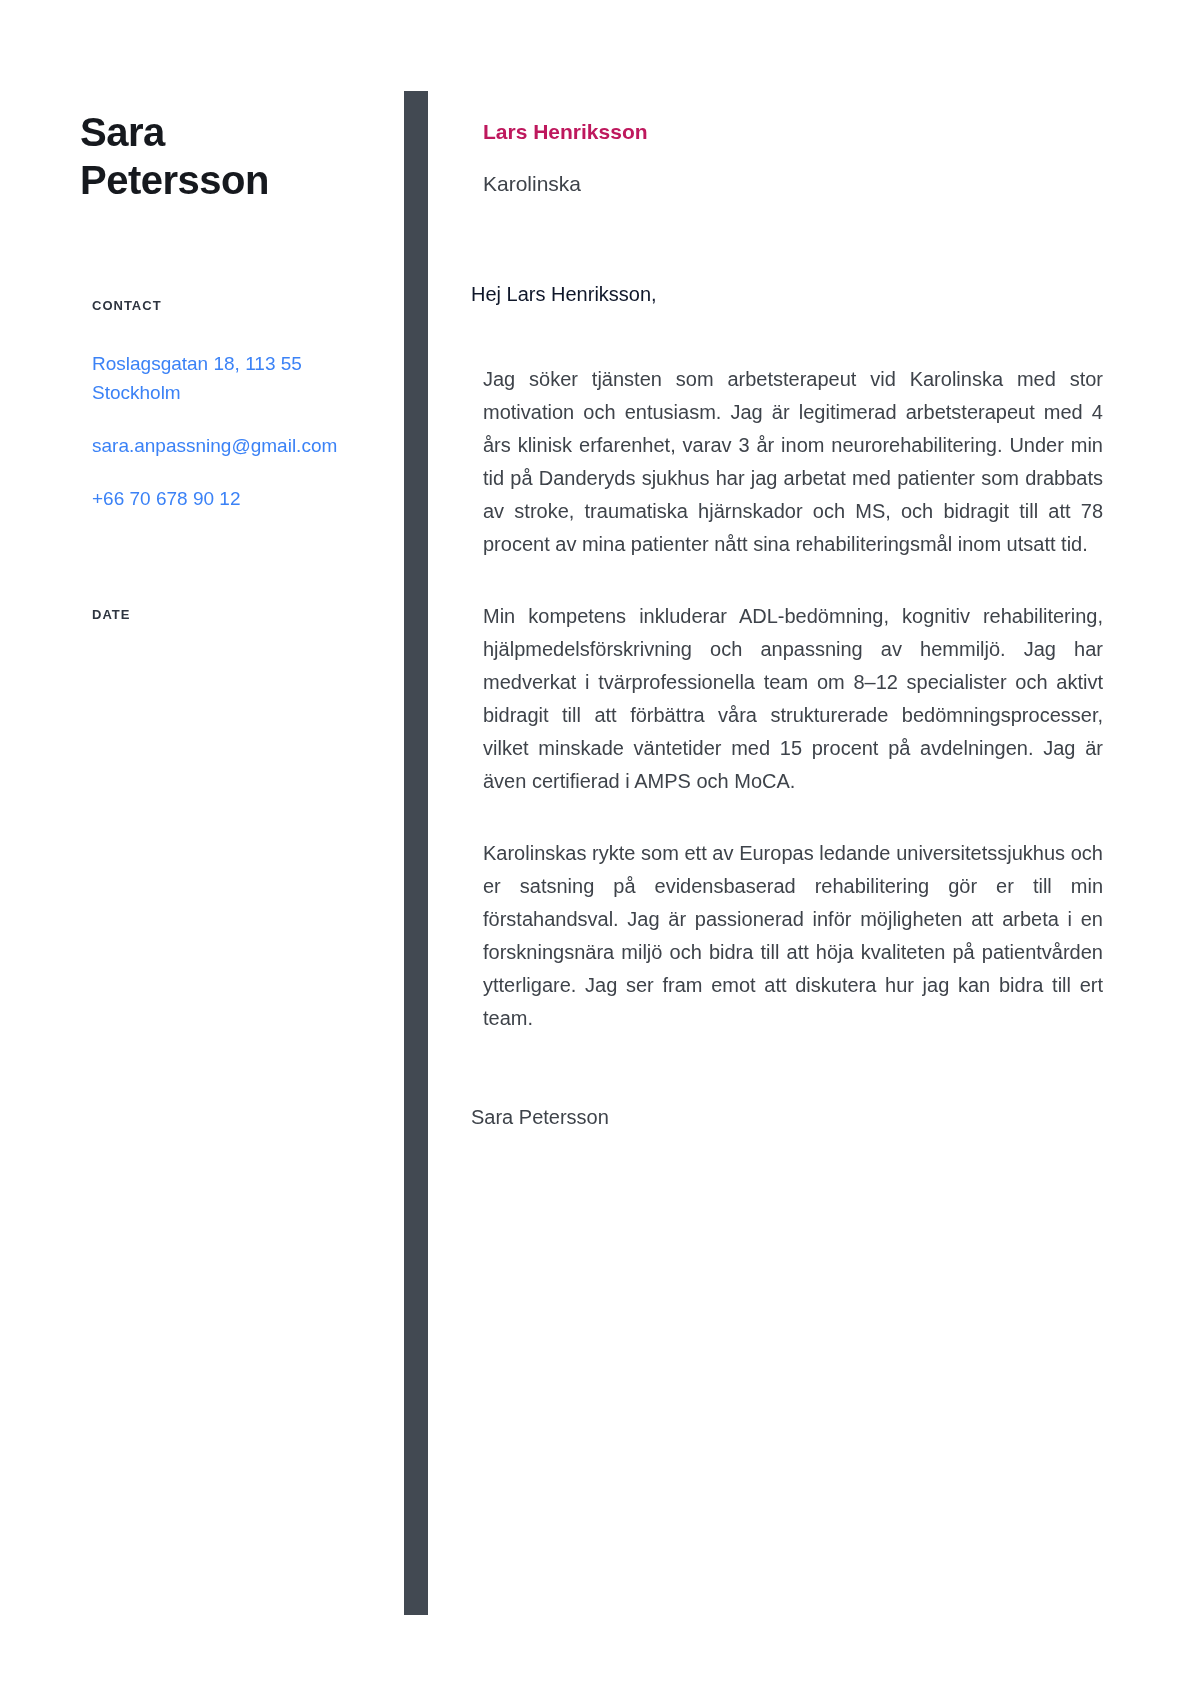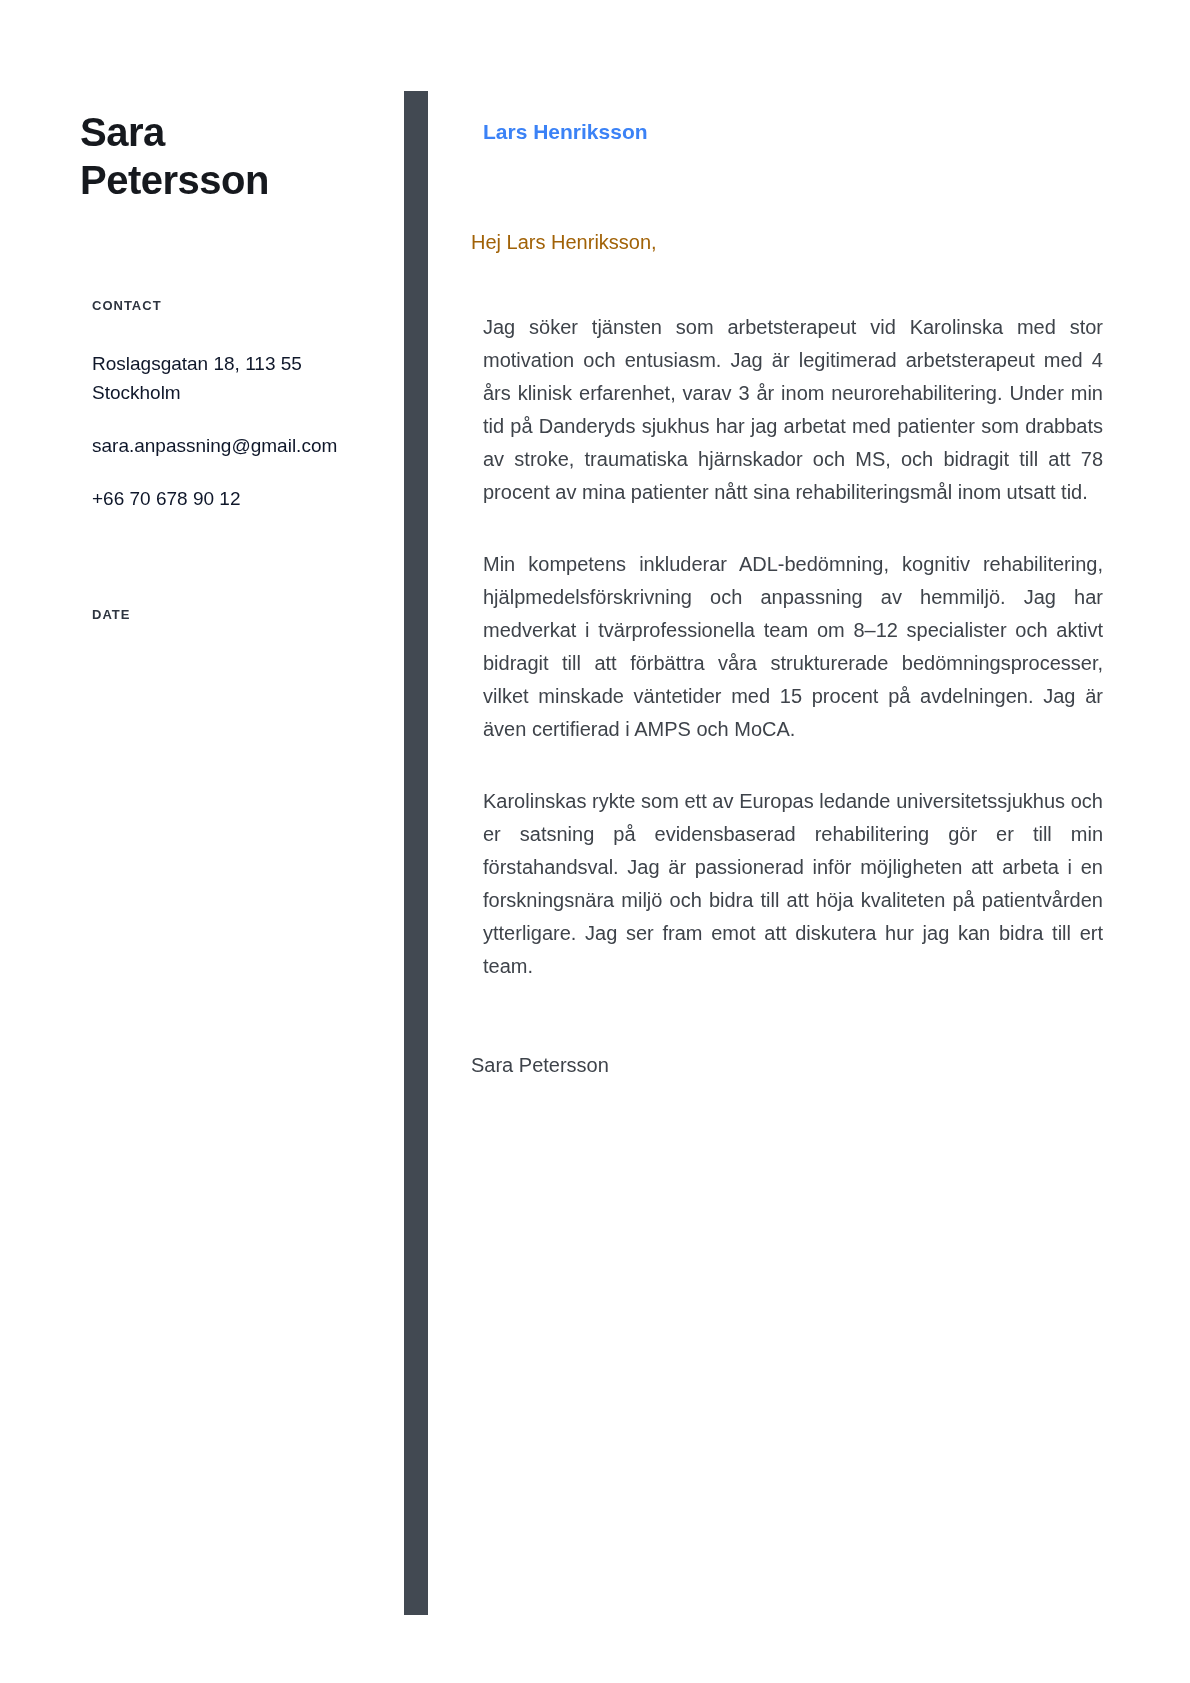--- a/index.html
+++ b/index.html
@@ -38,21 +38,21 @@
   .side-section.date-section { margin-top: 46px; }
   .side-label {
     font-size: 13px;
     font-weight: bold;
     letter-spacing: 1px;
     color: #2e3540;
     margin-bottom: 12px;
   }
   .side-value {
     font-size: 19px;
-    color: #0f172a;
+    color: #3b82f6;
     line-height: 29px;
   }
 
   
   .divider {
     position: absolute;
     left: 392px;
     top: 79px;
     width: 2px;
     height: 1524px;
@@ -63,33 +63,33 @@
   .letter {
     position: absolute;
     left: 435px;
     top: 70px;
     width: 692px;
     color: #3e434a;
   }
   .recipient-name {
     font-size: 21px;
     font-weight: bold;
-    color: #3b82f6;
+    color: #be185d;
     line-height: 28px;
   }
   .recipient-company {
     font-size: 21px;
     color: #3e434a;
     line-height: 28px;
   }
   .greeting {
     margin-top: 44px;
     font-size: 20px;
     line-height: 33px;
-    color: #a16207;
+    color: #0f172a;
   }
   .paragraphs { margin-top: 16px; }
   .para {
     font-size: 20px;
     line-height: 33px;
     color: #3e434a;
     text-align: justify;
     margin: 0 0 15px 0;
   }
   .closing, .signature {
@@ -117,20 +117,21 @@
     <div class="side-section date-section">
       <div class="side-label">DATE</div>
     </div>
   </aside>
 
   <div class="divider"></div>
 
   <main class="letter">
     <div class="recipient">
       <div class="recipient-name">Lars Henriksson</div>
+      <div class="recipient-company">Karolinska</div>
     </div>
 
     <p class="greeting">Hej Lars Henriksson,</p>
 
     <div class="paragraphs">
         <p class="para">Jag söker tjänsten som arbetsterapeut vid Karolinska med stor motivation och entusiasm. Jag är legitimerad arbetsterapeut med 4 års klinisk erfarenhet, varav 3 år inom neurorehabilitering. Under min tid på Danderyds sjukhus har jag arbetat med patienter som drabbats av stroke, traumatiska hjärnskador och MS, och bidragit till att 78 procent av mina patienter nått sina rehabiliteringsmål inom utsatt tid.</p>
         <p class="para">Min kompetens inkluderar ADL-bedömning, kognitiv rehabilitering, hjälpmedelsförskrivning och anpassning av hemmiljö. Jag har medverkat i tvärprofessionella team om 8–12 specialister och aktivt bidragit till att förbättra våra strukturerade bedömningsprocesser, vilket minskade väntetider med 15 procent på avdelningen. Jag är även certifierad i AMPS och MoCA.</p>
         <p class="para">Karolinskas rykte som ett av Europas ledande universitetssjukhus och er satsning på evidensbaserad rehabilitering gör er till min förstahandsval. Jag är passionerad inför möjligheten att arbeta i en forskningsnära miljö och bidra till att höja kvaliteten på patientvården ytterligare. Jag ser fram emot att diskutera hur jag kan bidra till ert team.</p>
       </div>
 

